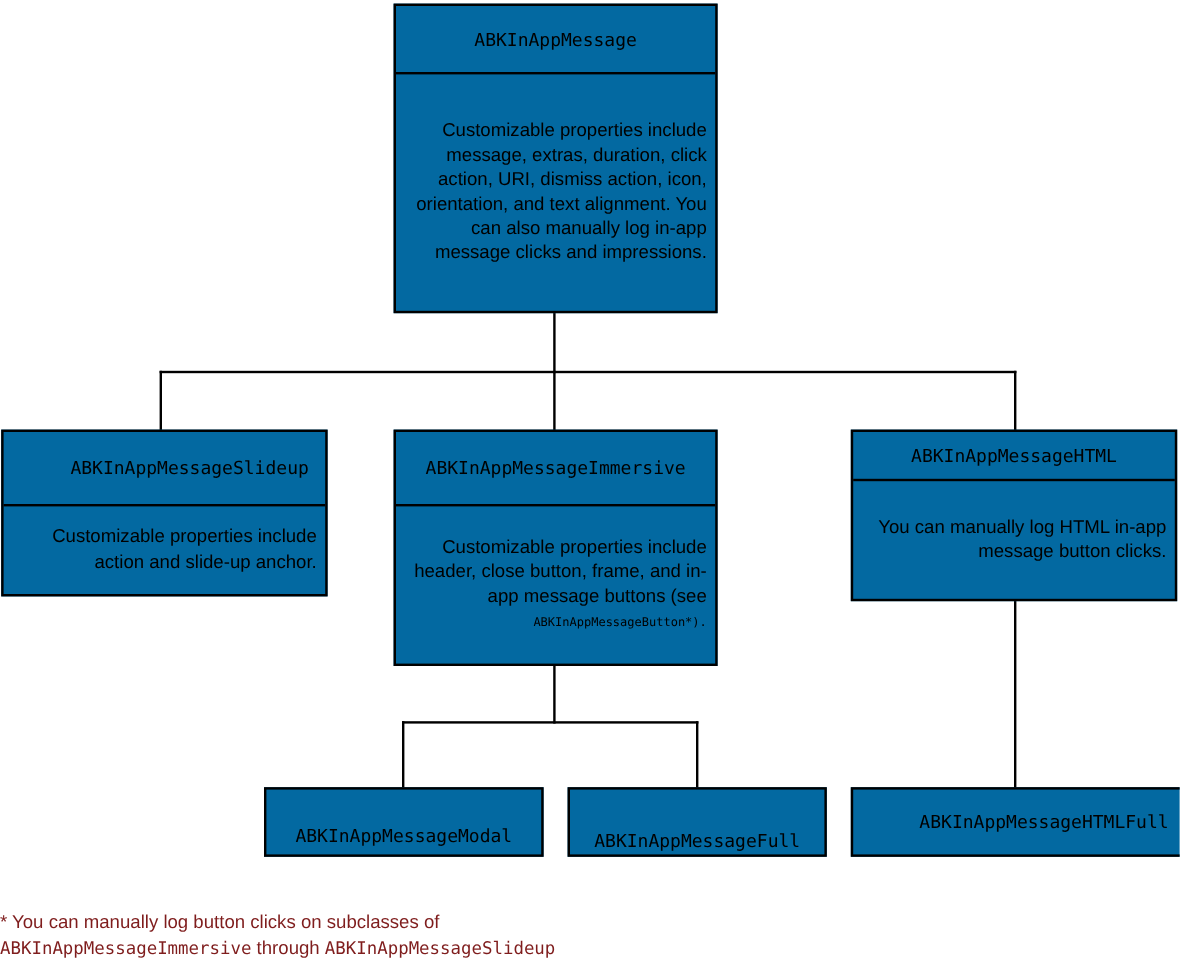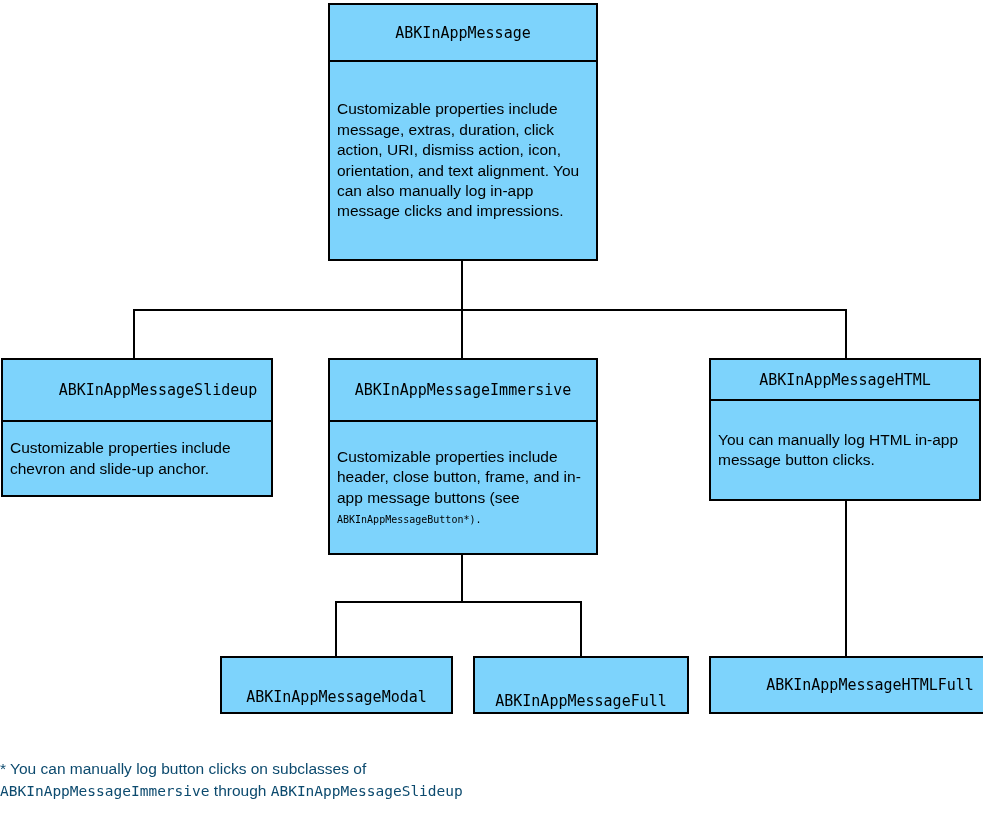--- a/index.html
+++ b/index.html
@@ -10,21 +10,21 @@
     color:#000000;
     -webkit-font-smoothing:antialiased;
   }
   #diagram{position:absolute;left:0;top:0;width:983px;height:814px;}
 
   
   .node{
     position:absolute;
     box-sizing:border-box;
     border:2px solid #000000;
-    background:#7dd3fc;
+    background:#0369a1;
     display:flex;
     flex-direction:column;
     z-index:2;
   }
   .node .title{
     box-sizing:border-box;
     flex:0 0 auto;
     display:flex;
     align-items:center;
     justify-content:center;
@@ -38,21 +38,21 @@
   }
   .node.split .title{
     border-bottom:2px solid #000000;
   }
   .node .body{
     box-sizing:border-box;
     flex:1 1 auto;
     display:flex;
     align-items:center;
     justify-content:center;
-    text-align:left;
+    text-align:right;
     font-size:15.5px;
     line-height:1.32;
     padding:6px 7px;
   }
   .node .body .mono{
     font-family:"DejaVu Sans Mono", monospace;
     font-size:10px;
   }
 
   
@@ -99,21 +99,21 @@
 
   
   #ln-html-stem   {left:845px; top:500px;  width:2px; height:157px;}
 
   
   #footnote{
     position:absolute;
     left:0px; top:758px; width:700px;
     font-size:15.5px;
     line-height:1.45;
-    color:#0c4a6e;
+    color:#7f1d1d;
   }
   #footnote .mono{
     font-family:"DejaVu Sans Mono", monospace;
     font-size:14.5px;
   }
   #footnote .fn-line{white-space:nowrap;}
 </style>
 </head>
 <body>
 
@@ -132,21 +132,21 @@
 
   <div class="ln vline" id="ln-html-stem"></div>
 
   <div class="node split" id="node-root">
     <div class="title">ABKInAppMessage</div>
     <div class="body">Customizable properties include message, extras, duration, click action, URI, dismiss action, icon, orientation, and text alignment. You can also manually log in-app message clicks and impressions.</div>
   </div>
 
   <div class="node split" id="node-slideup">
     <div class="title">ABKInAppMessageSlideup</div>
-    <div class="body">Customizable properties include chevron and slide-up anchor.</div>
+    <div class="body">Customizable properties include action and slide-up anchor.</div>
   </div>
 
   <div class="node split" id="node-immersive">
     <div class="title">ABKInAppMessageImmersive</div>
     <div class="body">
       <span>
         <span>Customizable properties include header, close button, frame, and in-app message buttons (see</span>
         <span class="mono">ABKInAppMessageButton*).</span>
       </span>
     </div>

